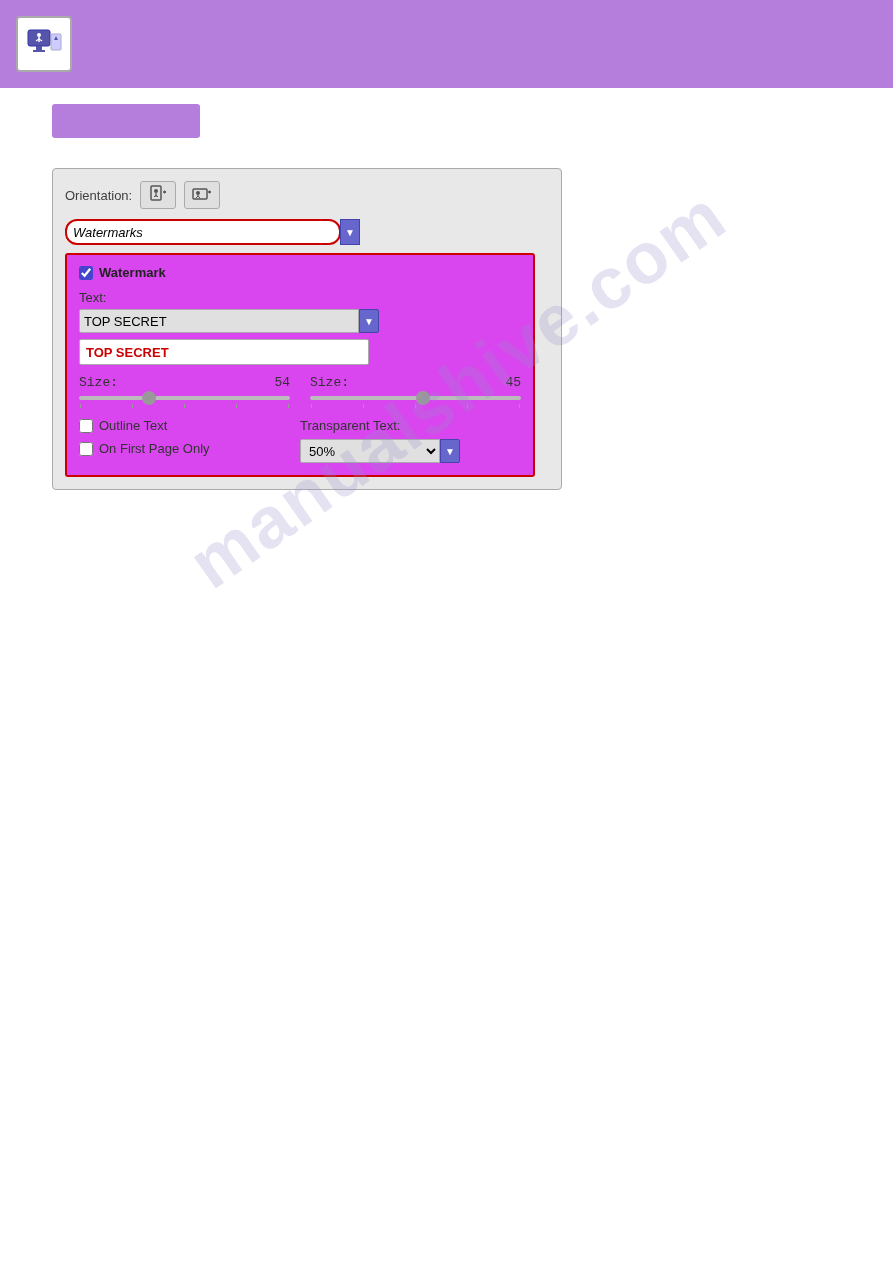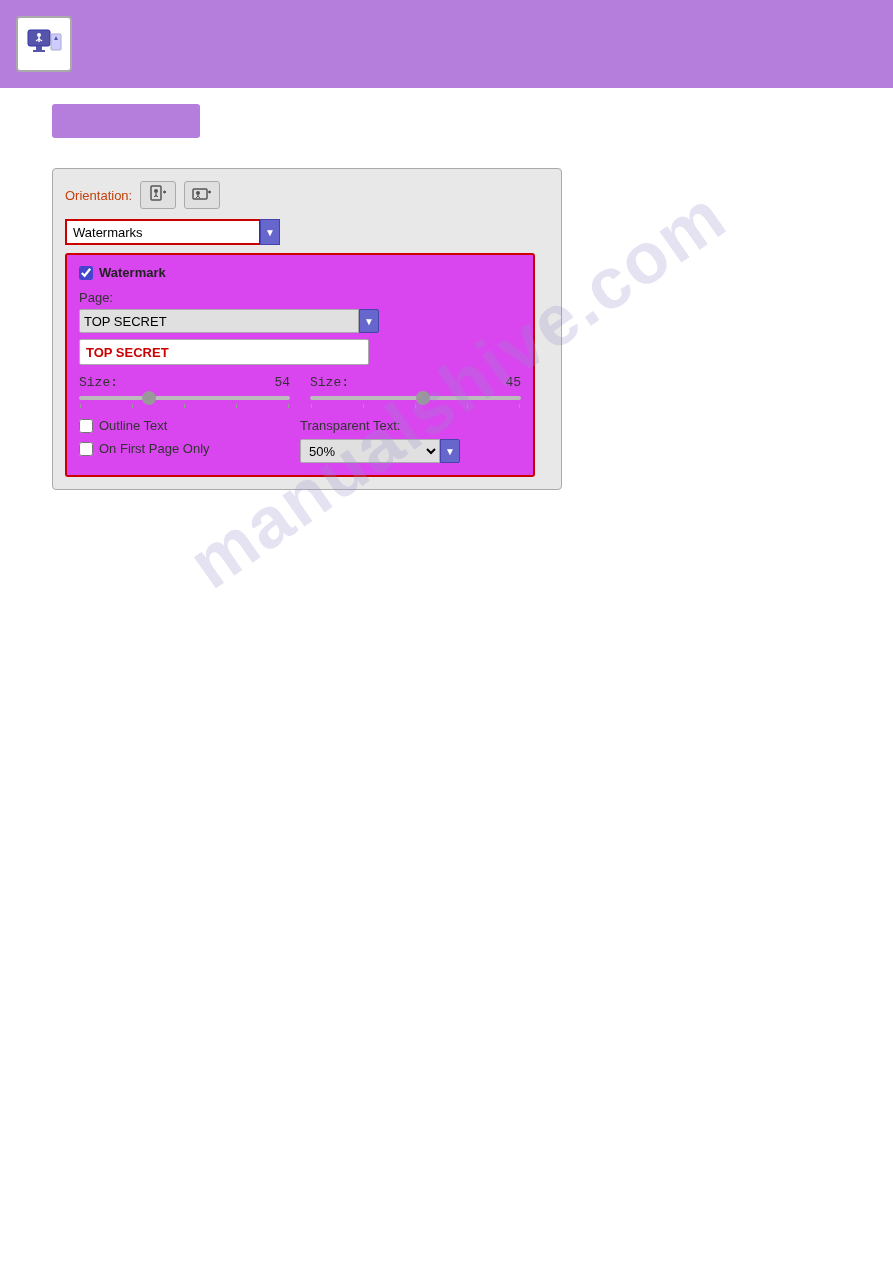--- a/index.html
+++ b/index.html
@@ -67,21 +67,21 @@
     
     .orientation-row {
       display: flex;
       align-items: center;
       margin-bottom: 10px;
       gap: 8px;
     }
 
     .orientation-label {
       font-size: 13px;
-      color: #c2410c;
+      color: #404040;
     }
 
     .orient-btn {
       width: 36px;
       height: 28px;
       background: #e0e0e0;
       border: 1px solid #aaa;
       border-radius: 3px;
       display: flex;
       align-items: center;
@@ -98,28 +98,29 @@
       position: relative;
     }
 
     .watermarks-input-wrapper {
       position: relative;
       display: flex;
       align-items: center;
     }
 
     .watermarks-input {
-      width: 196px;
+      width: 276px;
       height: 26px;
       border: 2px solid #cc0000;
-      border-radius: 0;
+      border-radius: 12px;
       padding: 0 6px;
       font-size: 13px;
       background: white;
       outline: none;
+      font-style: italic;
     }
 
     .watermarks-arrow {
       width: 20px;
       height: 26px;
       background: #6666cc;
       border: 1px solid #4444aa;
       display: flex;
       align-items: center;
       justify-content: center;
@@ -409,21 +410,21 @@
       </div>
     </div>
 
     <div class="watermark-box">
 
       <div class="watermark-header">
         <input type="checkbox" class="checkbox-watermark" checked="" style="">
         <span class="watermark-title">Watermark</span>
       </div>
 
-      <div class="text-label">Page:</div>
+      <div class="text-label">Text:</div>
 
       <div class="text-dropdown-row">
         <select class="text-dropdown"><option>TOP SECRET</option></select>
         <div class="text-dropdown-arrow">▼</div>
       </div>
 
       <div class="text-preview">TOP SECRET</div>
 
       <div class="size-angle-row">
 

